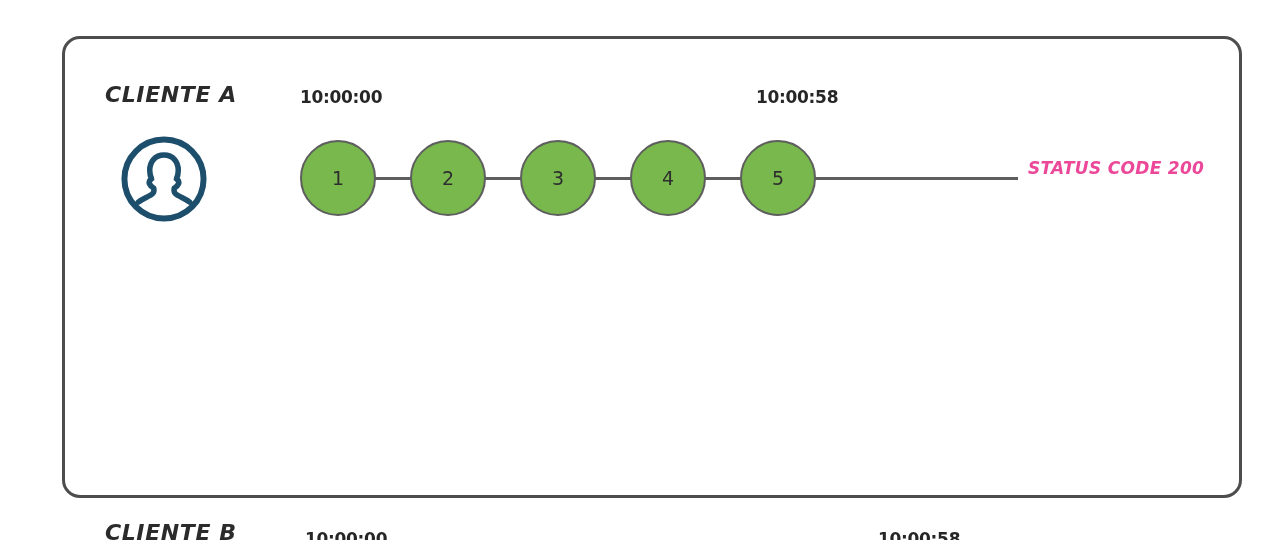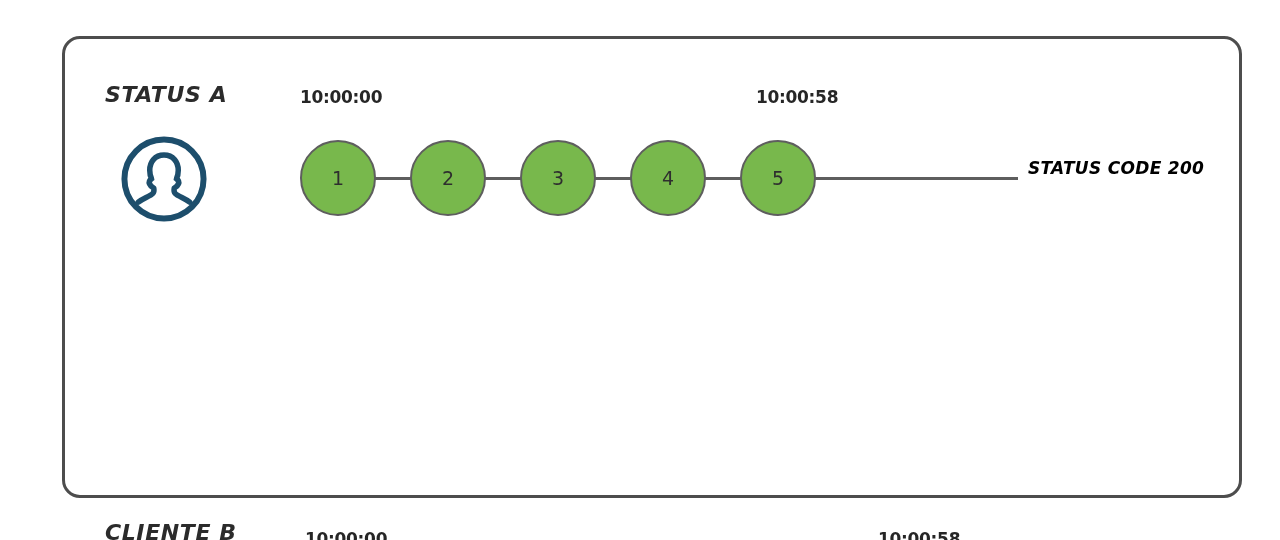--- a/index.html
+++ b/index.html
@@ -112,33 +112,33 @@
     position: absolute;
     text-align: center;
     font-family: "DejaVu Sans", sans-serif;
     font-weight: 600;
     font-style: italic;
     line-height: 1.18;
     white-space: nowrap;
   }
   .status .line1 { font-size: 17px; letter-spacing: 0.3px; display: block; }
   .status .line2 { font-size: 16px; letter-spacing: 0.2px; display: block; }
-  .status.ok   { color: #000000; }
+  .status.ok   { color: #ec4899; }
   #status-a { left: 1028px; top: 158px; width: 170px; }
 </style>
 </head>
 <body>
 
 <div id="canvas">
 
   <div class="frame"></div>
 
   <div class="row" id="row-a">
 
-    <div class="client-label">STATUS A</div>
+    <div class="client-label">CLIENTE A</div>
 
     <div class="avatar">
       <svg viewBox="0 0 100 100" width="92" height="92" aria-hidden="true">
         <circle cx="50" cy="50" r="43" fill="none" stroke="#1d4e6c" stroke-width="6.5"></circle>
         <path d="M50 24
                  c-10 0 -15.5 7.5 -15.5 16.5
                  c0 4 0.8 7 2 9.2
                  c-2.4 1.6 -3 3.6 -2.2 5.6
                  c0.9 2.3 3.1 3.8 4.6 4.6
                  c0.4 2.3 0.2 4.4 -1 5.7

